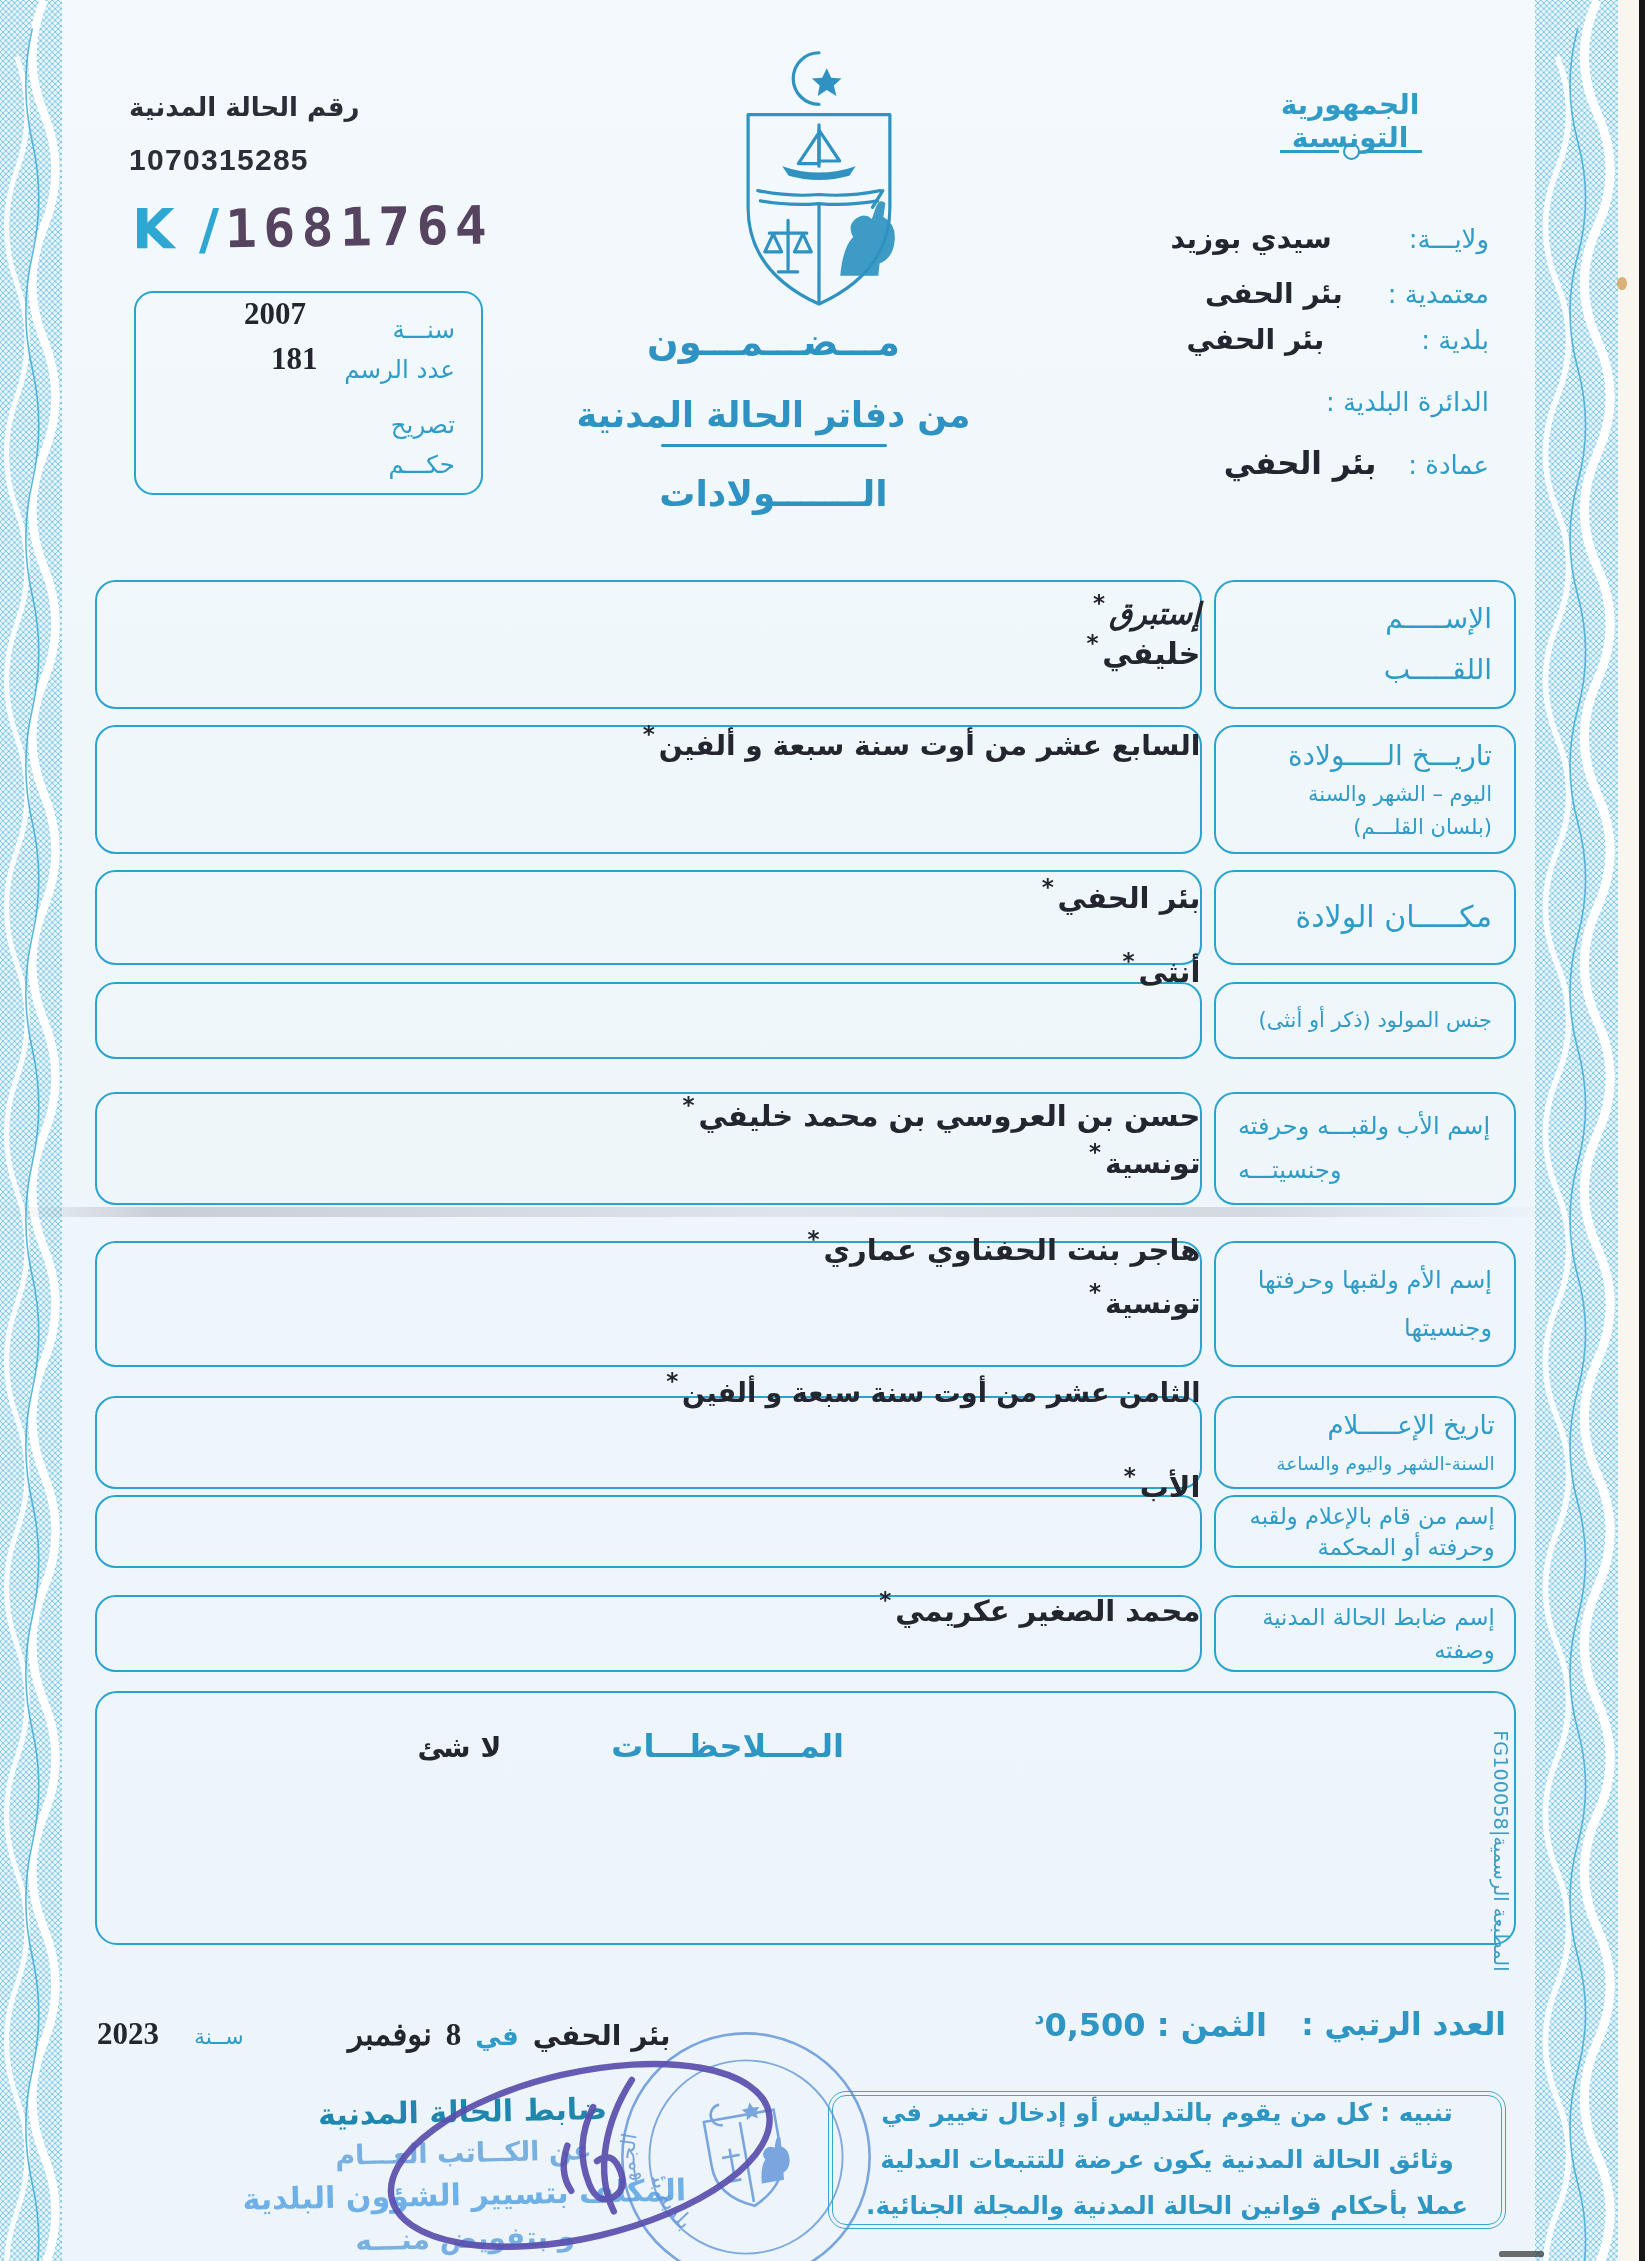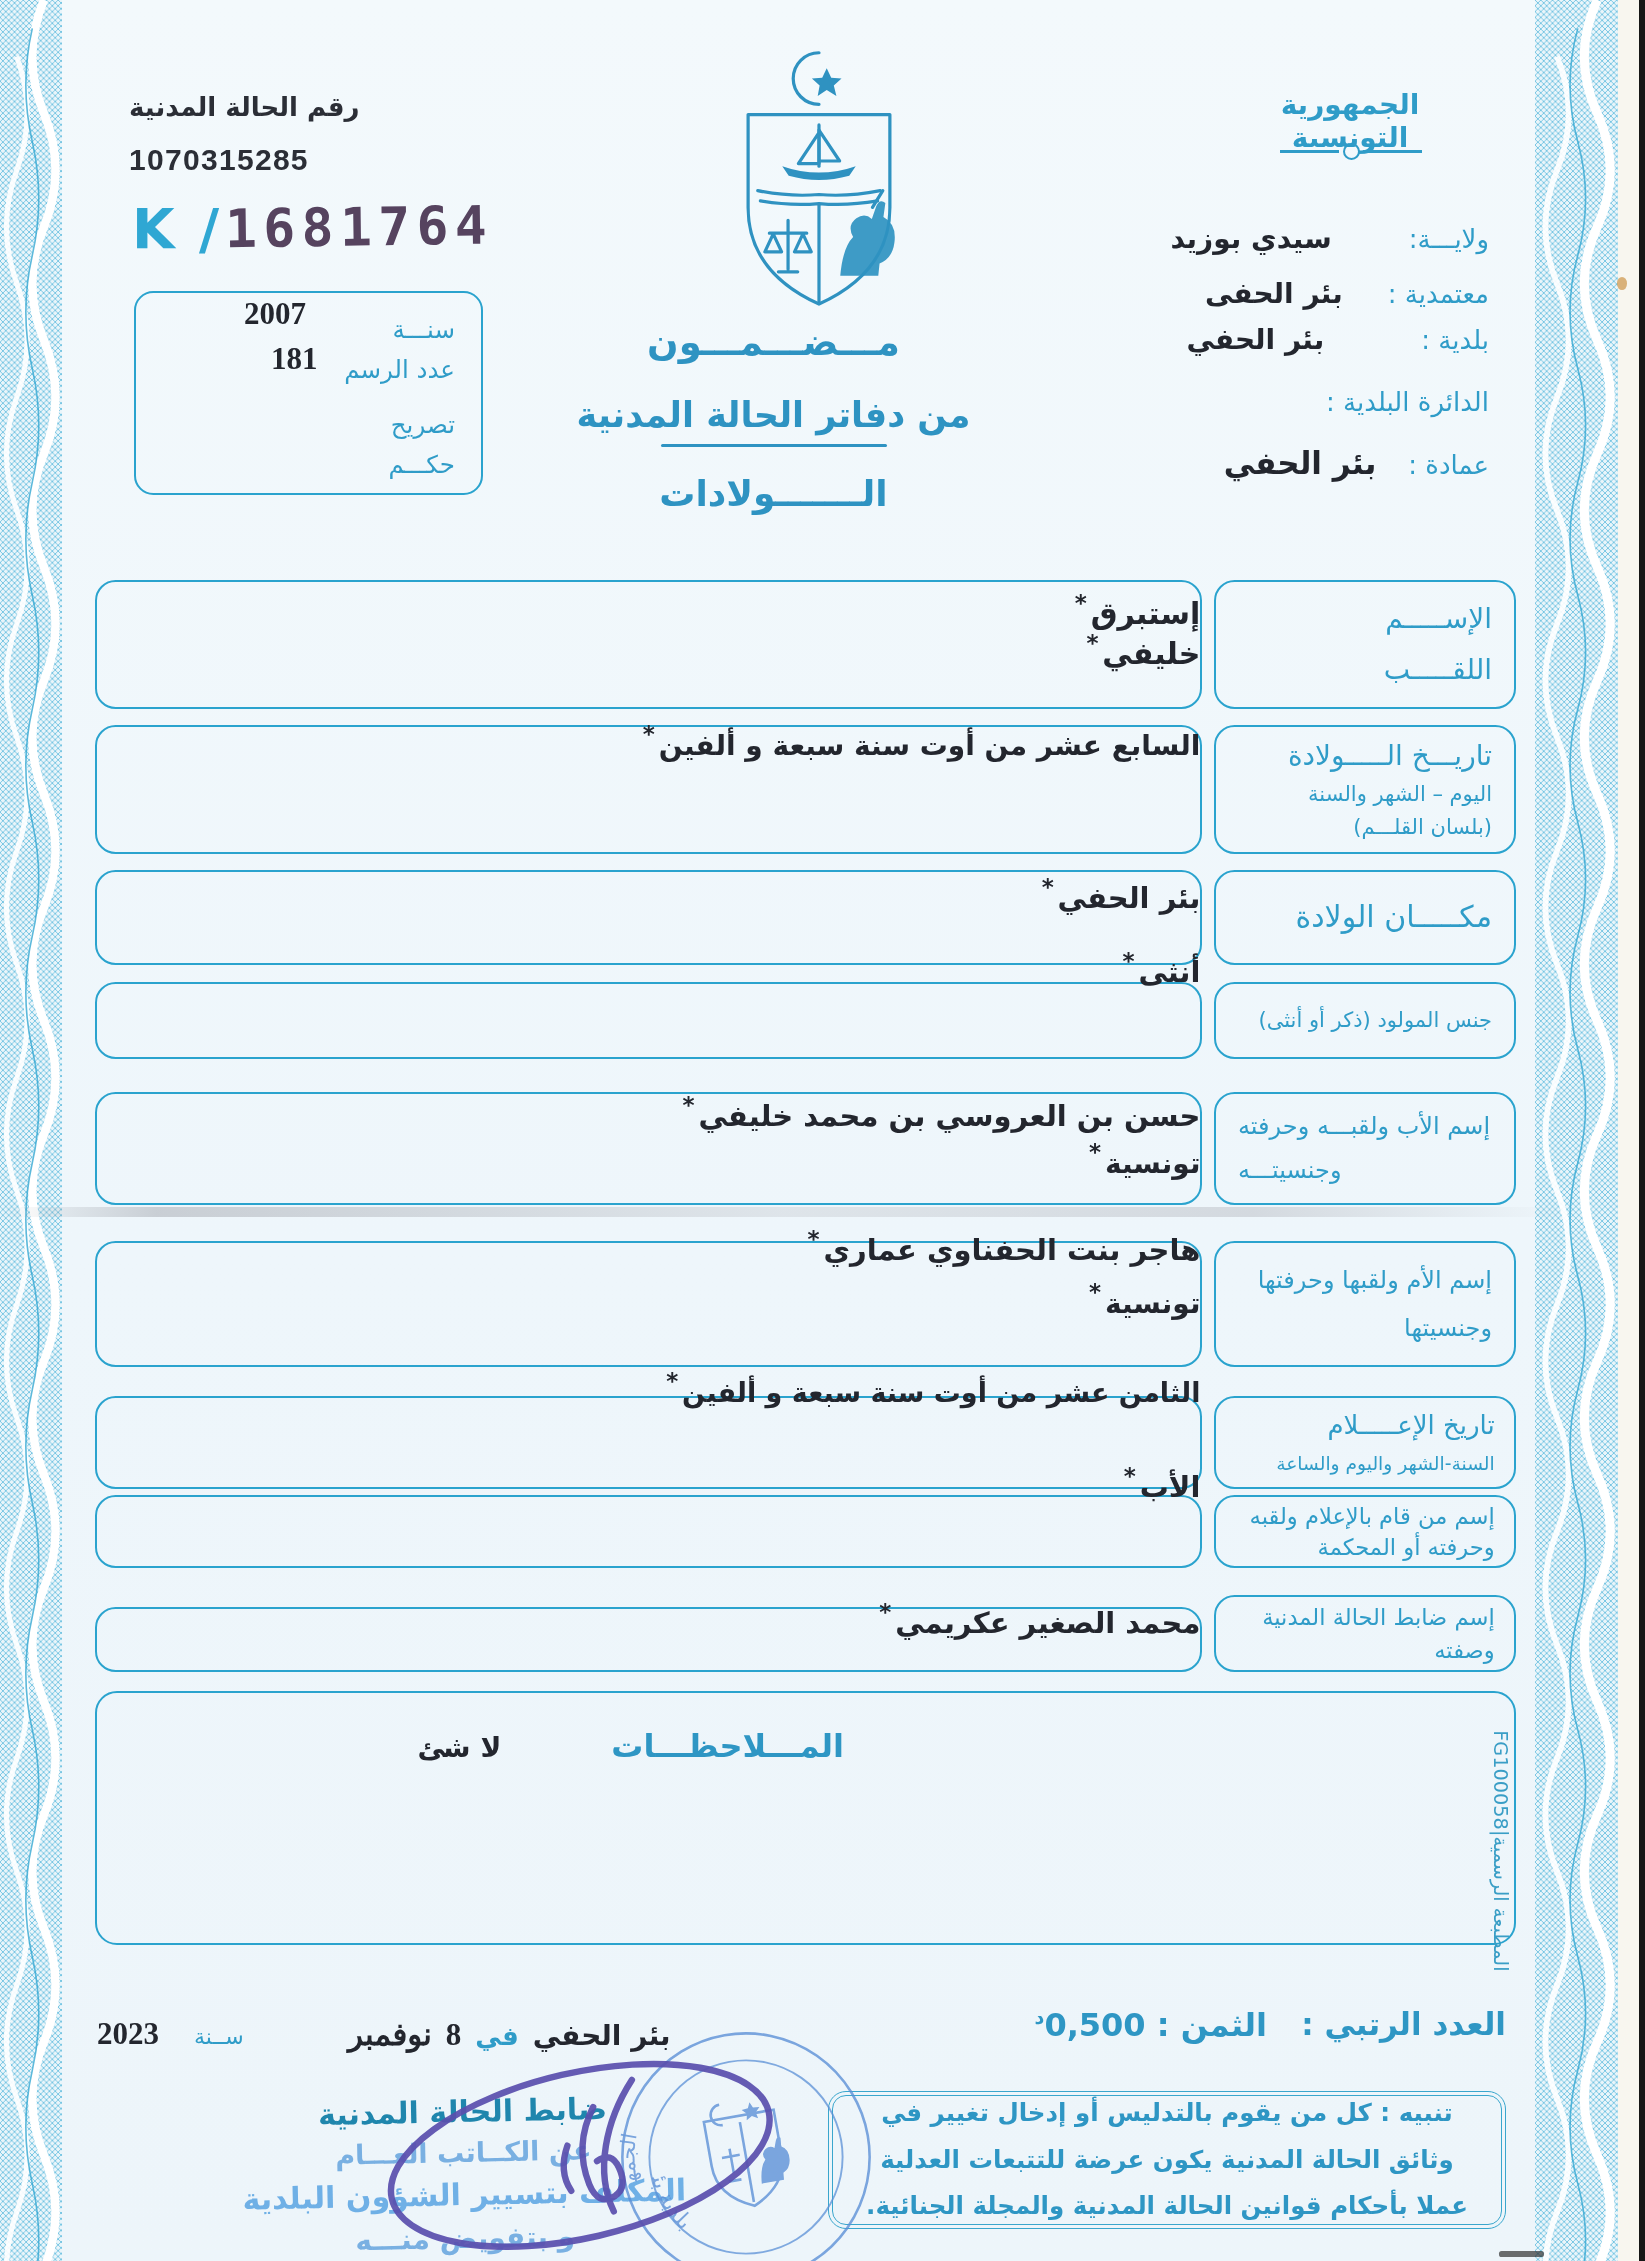--- a/index.html
+++ b/index.html
@@ -195,21 +195,21 @@
       <span class="hv" style="font-size:31px;">بئر الحفي</span>
     </div>
   </div>
 
   <div class="frow" style="top:580px;height:129px;">
     <div class="lblbox" style="font-size:28px;">
       <div>الإســـــم</div>
       <div>اللقـــــب</div>
     </div>
     <div class="valbox">
-      <div class="vline" style="padding-left:27px;margin-top:6.4px;font-size:30px;"><span>إستبرق</span><span class="ast">*</span></div>
+      <div class="vline" style="padding-left:27px;margin-top:6.4px;font-size:30px;font-style:italic;"><span>إستبرق</span><span class="ast">*</span></div>
       <div class="vline" style="margin-top:3px;font-size:30px;"><span>خليفي</span><span class="ast">*</span></div>
     </div>
   </div>
 
   <div class="frow" style="top:725px;height:129px;">
     <div class="lblbox">
       <div style="font-size:28px;">تاريـــخ الـــــولادة</div>
       <div style="font-size:21px;">اليوم – الشهر والسنة</div>
       <div style="font-size:21px;">(بلسان القلـــم)</div>
     </div>
@@ -276,21 +276,21 @@
     <div class="valbox" style="overflow:visible;">
       <div class="vline" style="padding-left:45px;margin-top:-34px;font-size:29px;"><span>الأب</span><span class="ast">*</span></div>
     </div>
   </div>
 
   <div class="frow" style="top:1595px;height:77px;">
     <div class="lblbox" style="padding:2.6px 19.3px;font-size:22.6px;">
       <div>إسم ضابط الحالة المدنية</div>
       <div>وصفته</div>
     </div>
-    <div class="valbox" style="overflow:visible;margin-top:12px;">
+    <div class="valbox" style="overflow:visible;">
       <div class="vline" style="padding-left:35px;margin-top:-10.3px;font-size:29px;"><span>محمد الصغير عكريمي</span><span class="ast">*</span></div>
     </div>
   </div>
 
   <div class="notesbox">
     <div class="notes-line">
       <span class="notes-head">المـــلاحظـــات</span>
       <span class="notes-val">لا شئ</span>
     </div>
   </div>

